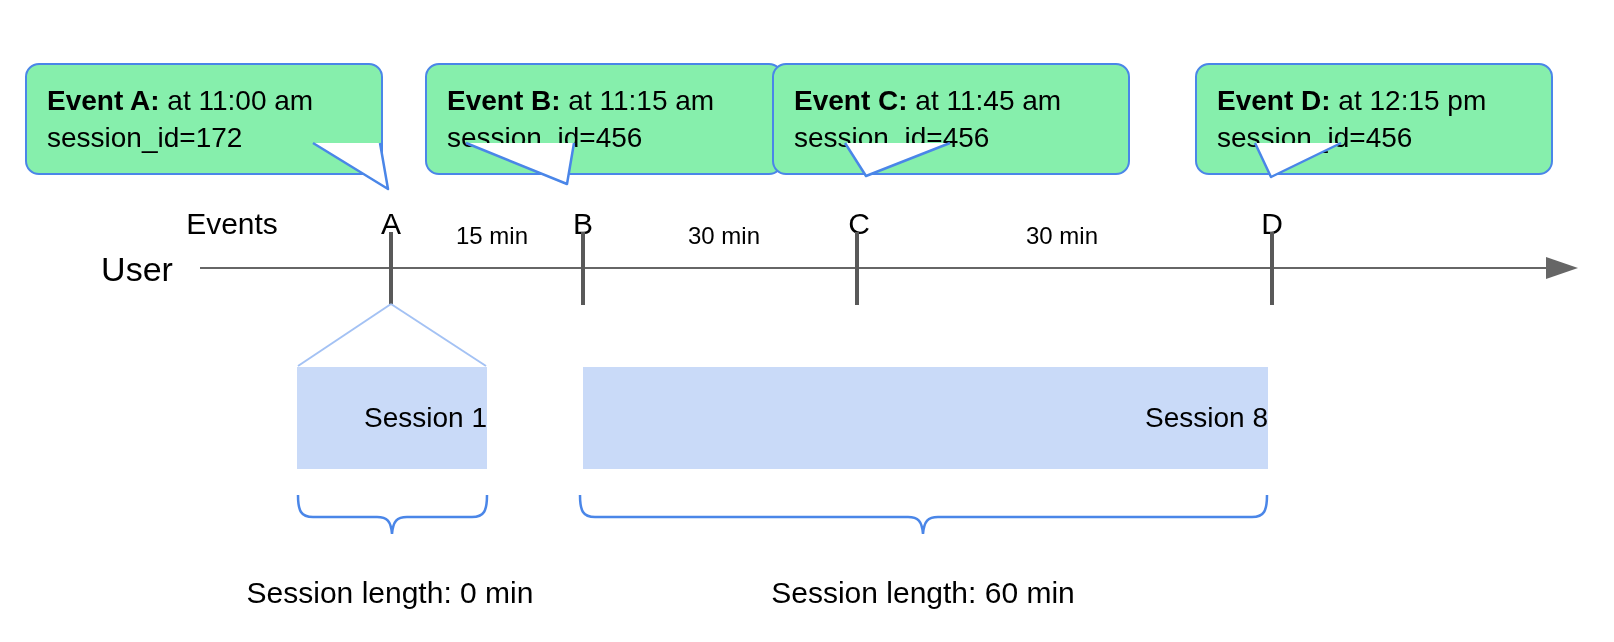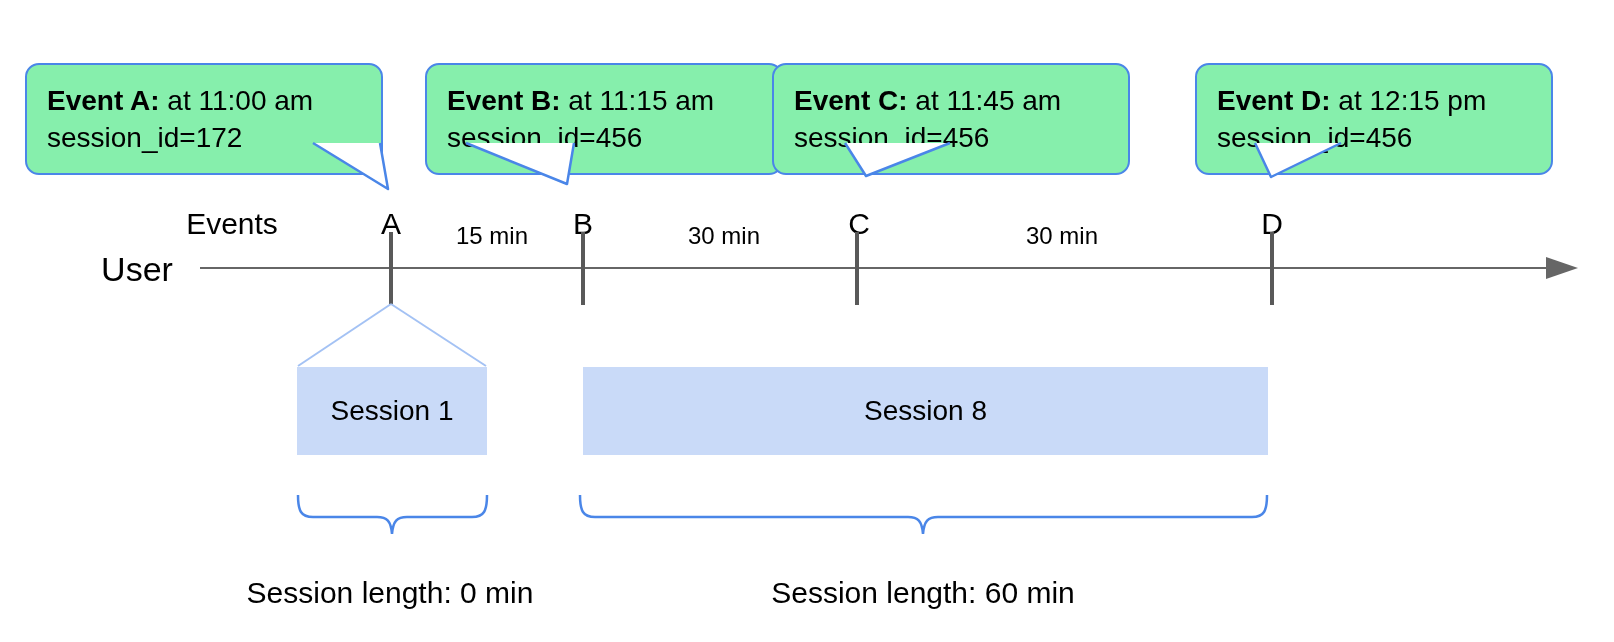--- a/index.html
+++ b/index.html
@@ -36,23 +36,23 @@
     transform:translateX(-50%);
     font-size:34px;line-height:36px;
   }
   .interval-label{
     position:absolute;top:223px;
     transform:translateX(-50%);
     font-size:24px;line-height:26px;
     white-space:nowrap;
   }
   .session-box{
-    position:absolute;top:367px;height:88px;
+    position:absolute;top:367px;height:102px;
     background:#c9daf8;
-    display:flex;align-items:center;justify-content:center;
+    display:flex;align-items:center;justify-content:flex-end;
     font-size:28px;
   }
   .session-box.s1{left:297px;width:190px;}
   .session-box.s2{left:583px;width:685px;}
   .length-label{
     position:absolute;top:577px;
     transform:translateX(-50%);
     font-size:30px;line-height:32px;
     white-space:nowrap;
   }

